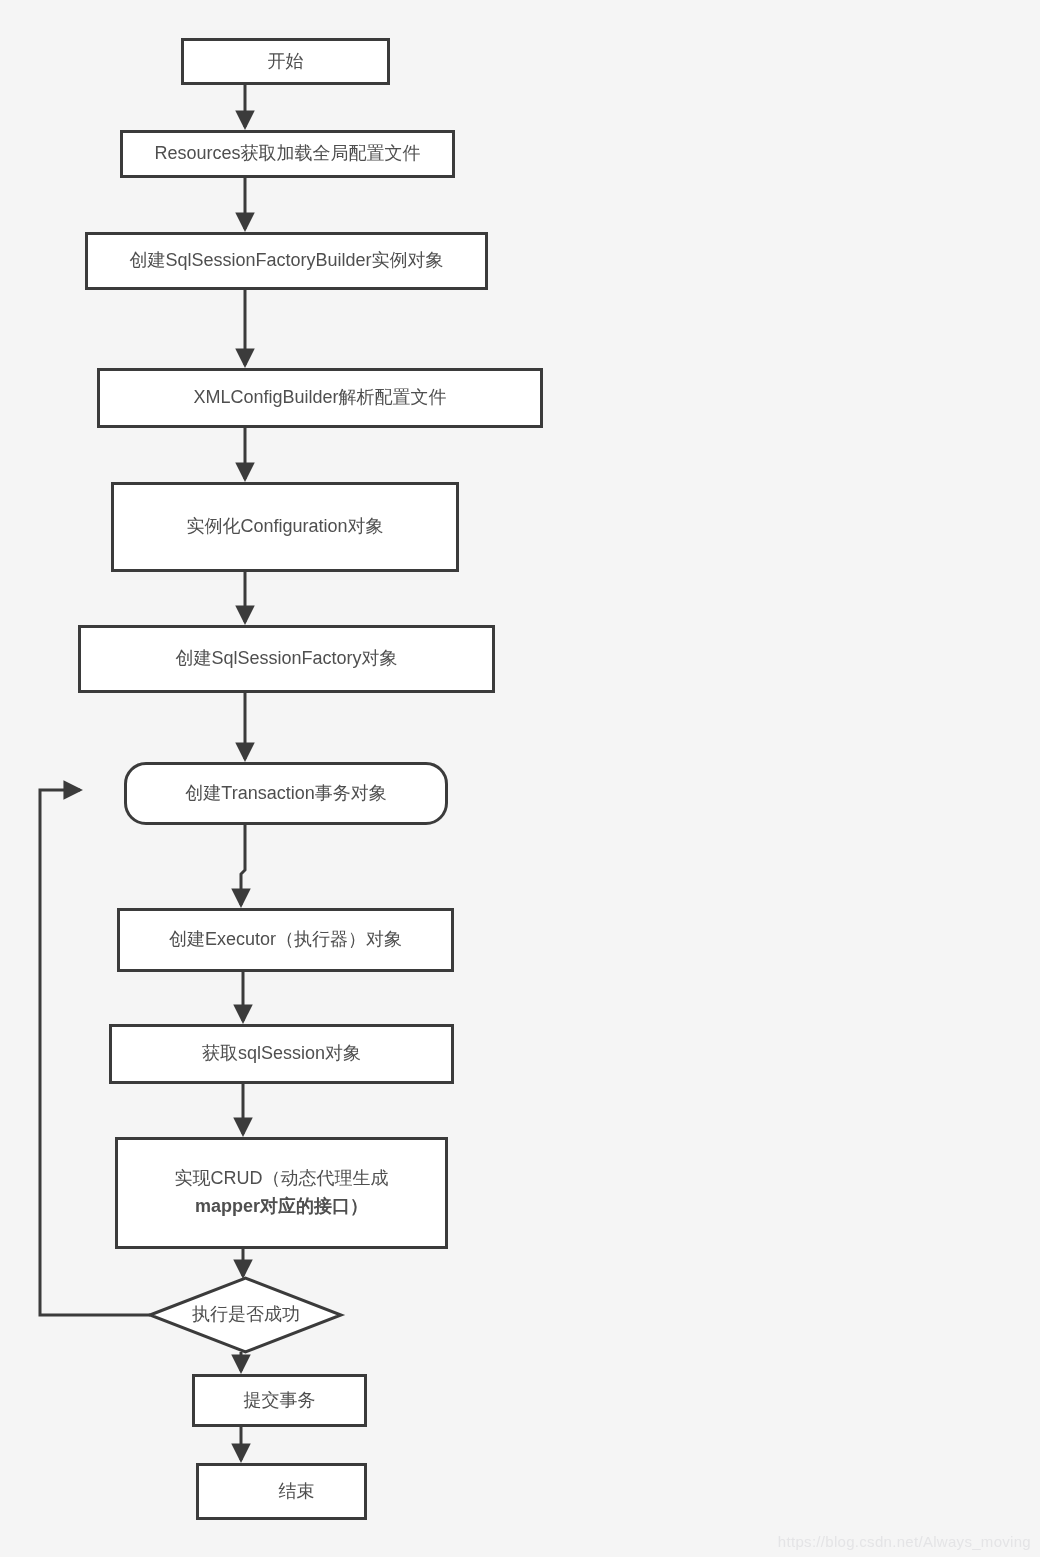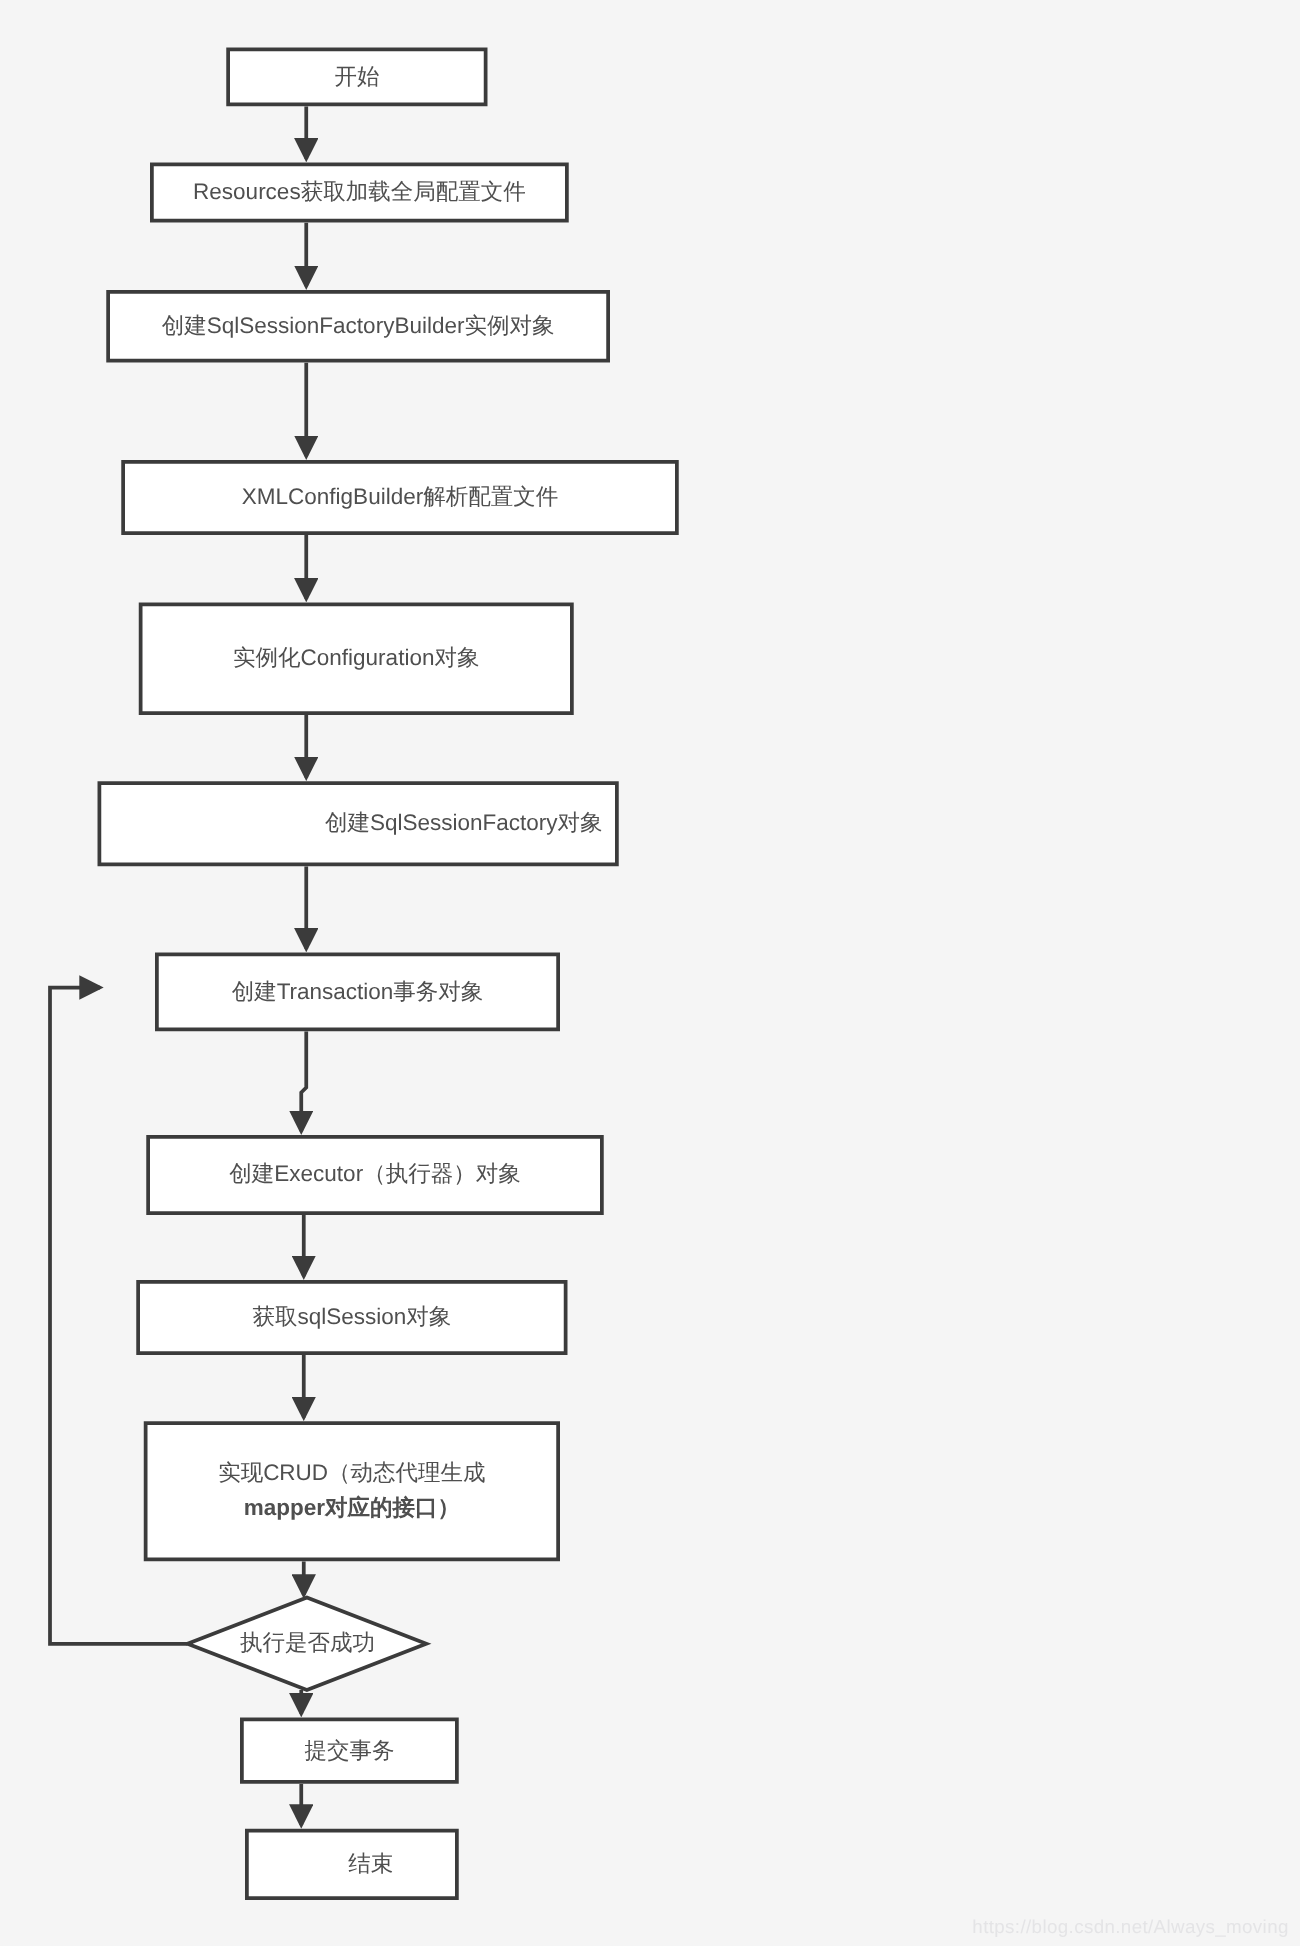--- a/index.html
+++ b/index.html
@@ -111,29 +111,29 @@
   </div>
 
   <div class="node" style="left:57px; top:368px; width:446px; height:60px;">
     <span>XMLConfigBuilder解析配置文件</span>
   </div>
 
   <div class="node" style="left:71px; top:482px; width:348px; height:90px;">
     <span>实例化Configuration对象</span>
   </div>
 
-  <div class="node" style="left:38px; top:625px; width:417px; height:68px;justify-content:flex-end;">
+  <div class="node" style="left:38px; top:625px; width:417px; height:68px;">
     <span>创建SqlSessionFactory对象</span>
   </div>
 
-  <div class="node" style="left:84px; top:762px; width:324px; height:63px;">
+  <div class="node" style="left:84px; top:762px; width:324px; height:63px;border-radius:22px;">
     <span>创建Transaction事务对象</span>
   </div>
 
-  <div class="node" style="left:77px; top:908px; width:366px; height:64px;">
+  <div class="node" style="left:77px; top:908px; width:337px; height:64px;">
     <span>创建Executor（执行器）对象</span>
   </div>
 
   <div class="node" style="left:69px; top:1024px; width:345px; height:60px;">
     <span>获取sqlSession对象</span>
   </div>
 
   <div class="node" style="left:75px; top:1137px; width:333px; height:112px;">
     <span>
       <span style="display:block;">实现CRUD（动态代理生成</span>

